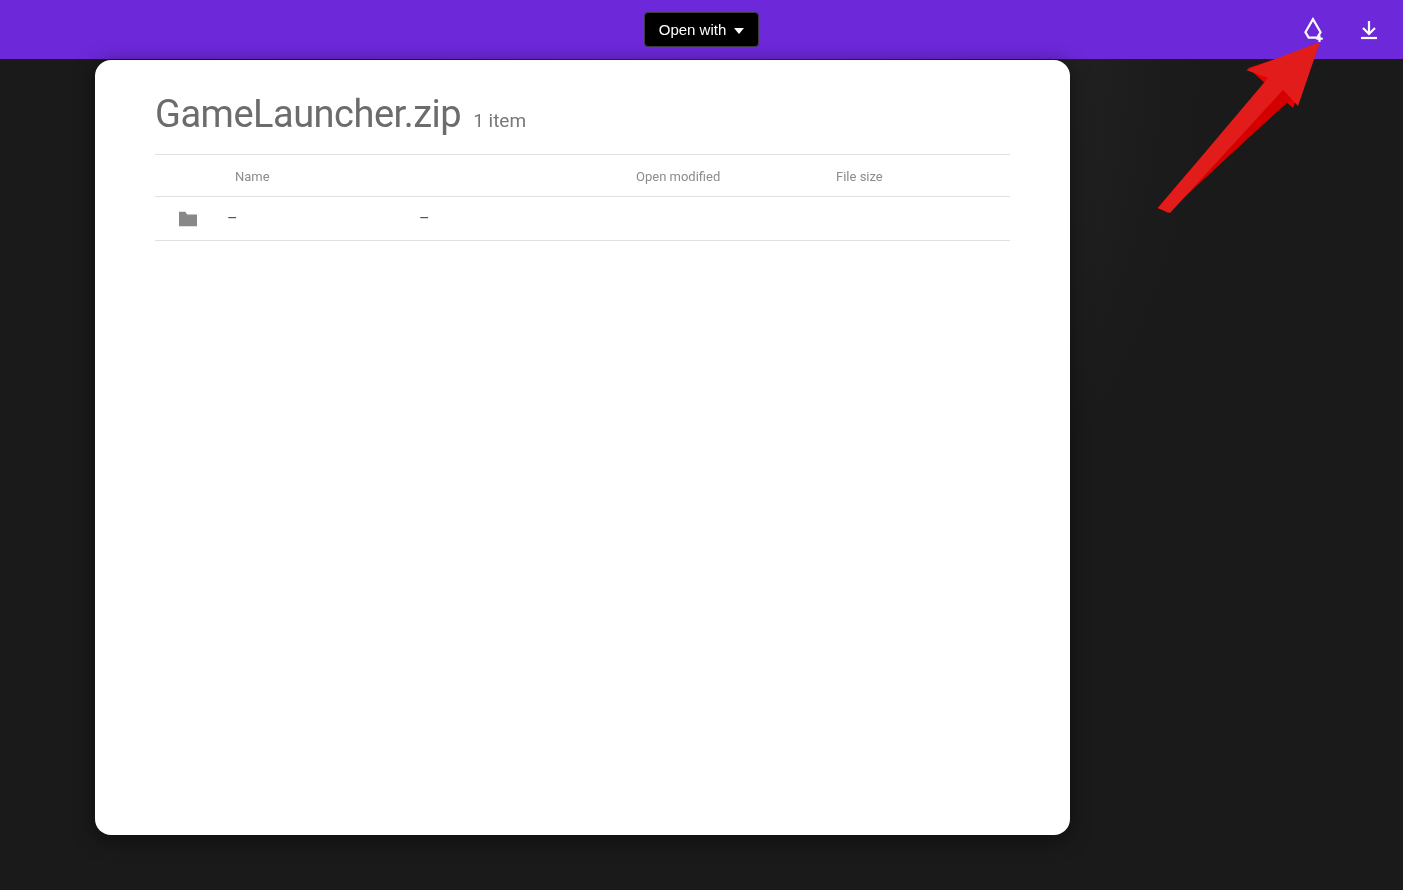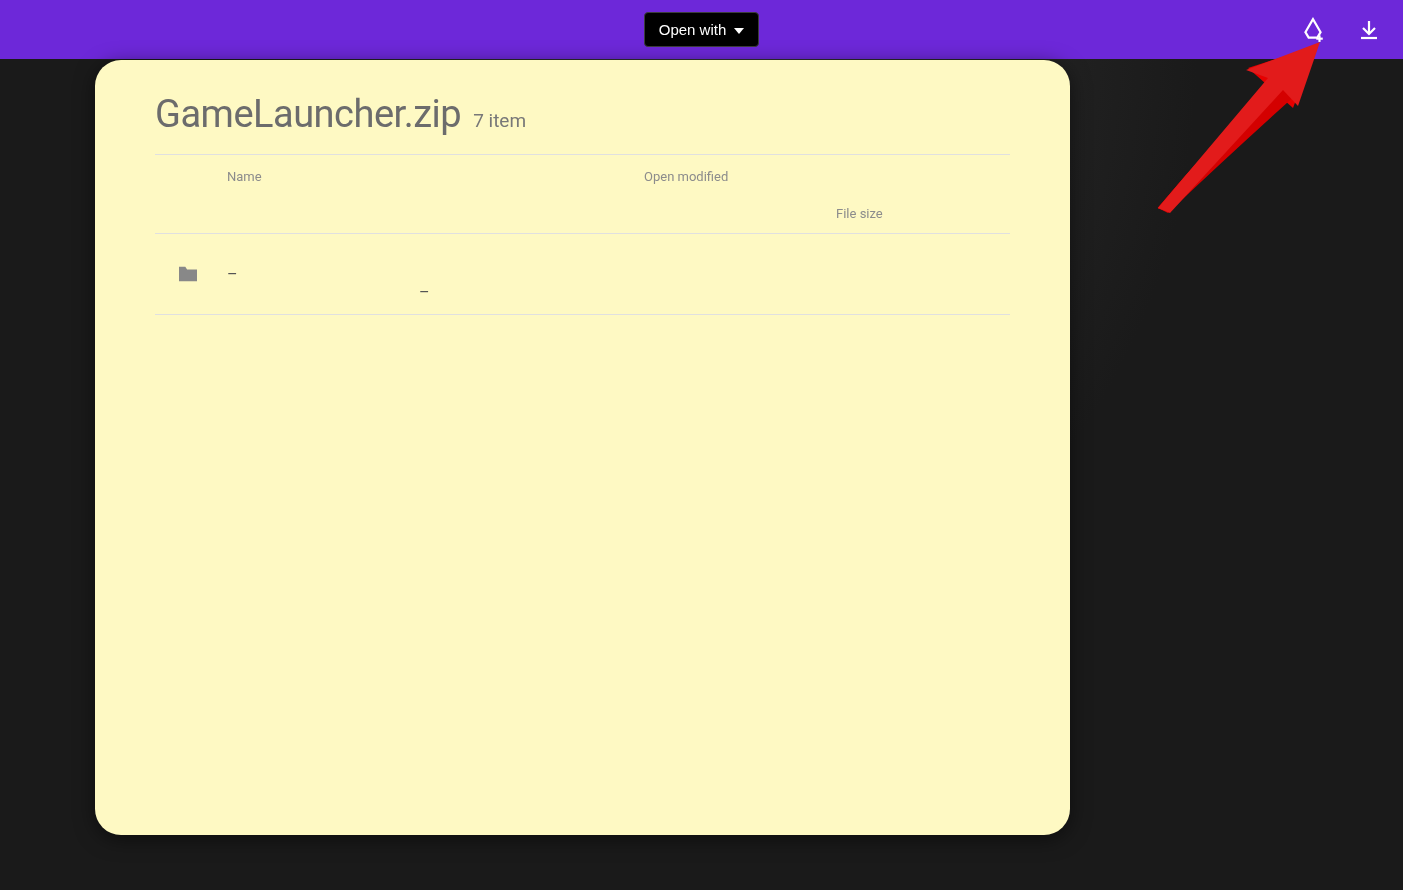--- a/index.html
+++ b/index.html
@@ -61,22 +61,22 @@
       justify-content: center;
       cursor: pointer;
       color: #fff;
     }
     .preview-card {
       position: absolute;
       left: 95px;
       top: 60px;
       width: 975px;
       height: 775px;
-      background: #fef9c3;
-      border-radius: 26px;
+      background: #ffffff;
+      border-radius: 16px;
       padding: 24px 0;
       box-shadow: 0 4px 20px rgba(0,0,0,0.5);
     }
     .card-header {
       padding: 8px 60px 18px 60px;
       display: flex;
       align-items: baseline;
       gap: 12px;
     }
     .archive-title {
@@ -95,36 +95,36 @@
     }
     .table {
       margin: 0 60px;
     }
     .table-header {
       display: flex;
       padding: 14px 0 12px 0;
       border-bottom: 1px solid #e0e0e0;
       font-size: 13px;
       color: #8c8c8c;
+      gap: 8px;
     }
     .col-icon {
       width: 72px;
       flex-shrink: 0;
     }
     .col-name {
       flex: 1;
     }
     .col-modified {
       width: 192px;
       flex-shrink: 0;
     }
     .col-size {
       width: 174px;
       flex-shrink: 0;
-      margin-top: 37px;
     }
     .table-row {
       display: flex;
       align-items: center;
       padding: 12px 0;
       border-bottom: 1px solid #e0e0e0;
       font-size: 16px;
       color: #202124;
       cursor: pointer;
     }
@@ -181,21 +181,21 @@
         <polyline points="6,10 12,16 18,10" fill="none"></polyline>
         <line x1="4" y1="20" x2="20" y2="20"></line>
       </svg>
     </div>
   </div>
 </div>
 
 <div class="preview-card">
   <div class="card-header">
     <span class="archive-title">GameLauncher.zip</span>
-    <span class="item-count">7 item</span>
+    <span class="item-count">1 item</span>
   </div>
   <div class="divider-top"></div>
   <div class="table">
     <div class="table-header">
       <div class="col-icon"></div>
       <div class="col-name">Name</div>
       <div class="col-modified">Open modified</div>
       <div class="col-size">File size</div>
     </div>
     <div class="table-row">

